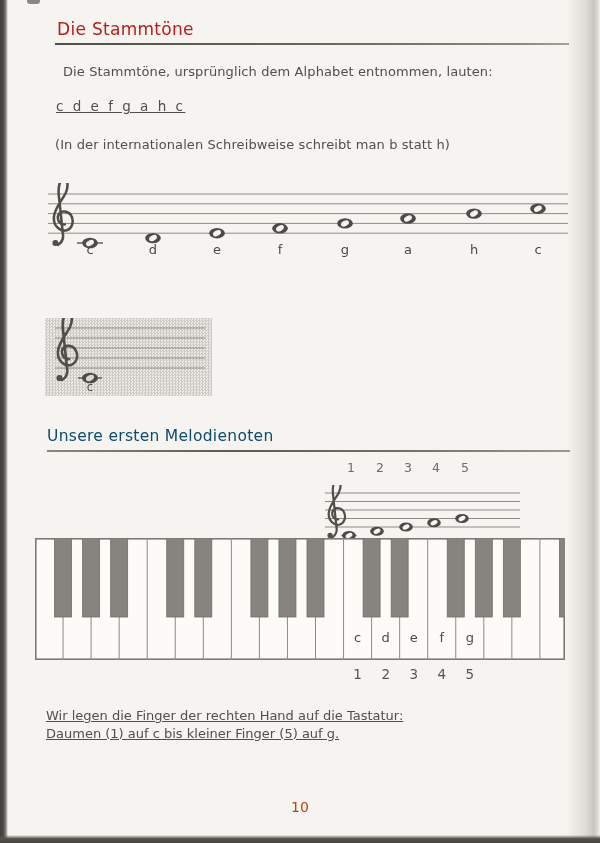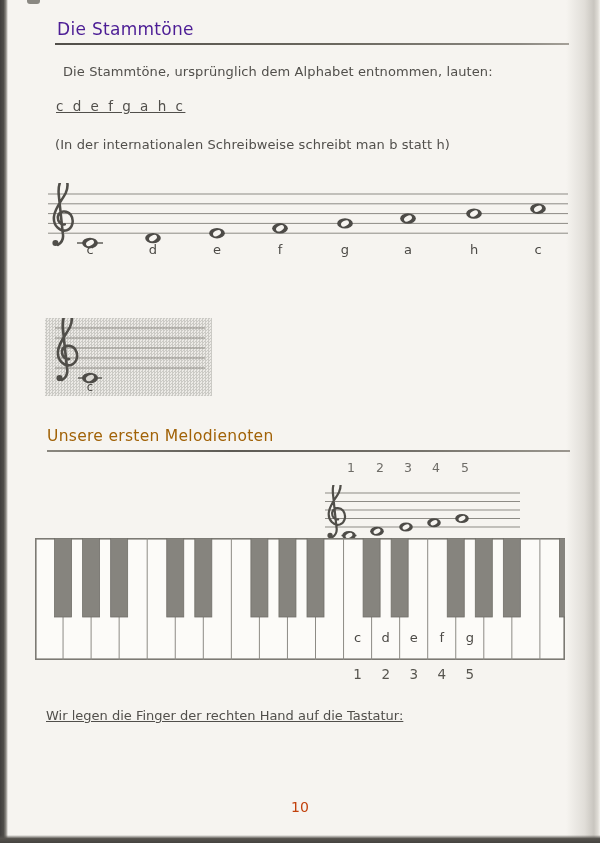--- a/index.html
+++ b/index.html
@@ -3,33 +3,33 @@
 <meta charset="utf-8">
 <style>
   html,body{margin:0;padding:0;background:#e8e6e2;}
   .page{
     position:relative;width:600px;height:843px;overflow:hidden;
     background:#f6f4f0;
     font-family:"DejaVu Sans","Liberation Sans",sans-serif;
     color:#514f4b;
   }
   .abs{position:absolute;}
-  .title1{left:57px;top:19px;font-size:17px;letter-spacing:.3px;color:#4c1d95;}
+  .title1{left:57px;top:19px;font-size:17px;letter-spacing:.3px;color:#b91c1c;}
   .rule1{left:55px;top:43px;width:514px;height:2px;
          background:linear-gradient(90deg,#524f4a,#6b685f 55%,#8a8780 90%,#a5a199);}
   .t-intro{left:55px;top:64px;font-size:13px;letter-spacing:.1px;margin-left:8px;}
   .t-notes{left:56px;top:98px;font-size:13.5px;letter-spacing:2.5px;text-decoration:underline;}
   .t-remark{left:55px;top:137px;font-size:13px;letter-spacing:.1px;}
   .staff1{left:45px;top:183px;}
   .t-neu{left:47px;top:261px;width:525px;font-size:13px;line-height:17px;}
   .inset{
     left:45px;top:318px;width:167px;height:78px;
     background:repeating-conic-gradient(#cbcac5 0% 25%, #eceae6 0% 50%) 0 0/3px 3px;
   }
-  .title2{left:47px;top:427px;font-size:15.5px;letter-spacing:.3px;color:#a16207;}
+  .title2{left:47px;top:427px;font-size:15.5px;letter-spacing:.3px;color:#0c4a6e;}
   .rule2{left:47px;top:450px;width:523px;height:2px;
          background:linear-gradient(90deg,#8a877f,#5d5a54 35%,#74716a 70%,#9b978f);}
   .fn{font-size:12.5px;width:20px;text-align:center;color:#6e6c67;}
   .fn-top{top:460px;}
   .fn-bot{top:666px;font-size:13.5px;color:#57554f;}
   .melody{left:320px;top:485px;}
   .keyboard{left:35px;top:538px;}
   .t-closing{left:46px;top:707px;width:520px;font-size:13px;line-height:17.5px;text-decoration:underline;}
   .pagenum{left:283px;top:799px;width:34px;text-align:center;font-size:14px;color:#c2410c;}
 
@@ -198,20 +198,21 @@
   </svg>
 
   <span class="abs fn fn-bot" style="left:347.6px;">1</span>
   <span class="abs fn fn-bot" style="left:375.7px;">2</span>
   <span class="abs fn fn-bot" style="left:403.7px;">3</span>
   <span class="abs fn fn-bot" style="left:431.8px;">4</span>
   <span class="abs fn fn-bot" style="left:459.8px;">5</span>
 
   <div class="abs t-closing">
     <div>Wir legen die Finger der rechten Hand auf die Tastatur:</div>
+    <div>Daumen (1) auf c bis kleiner Finger (5) auf g.</div>
   </div>
 
   <div class="abs pagenum">10</div>
 
   <div class="abs notch"></div>
   <div class="abs edge-right"></div>
   <div class="abs edge-left"></div>
   <div class="abs edge-bottom"></div>
 </div>
 

